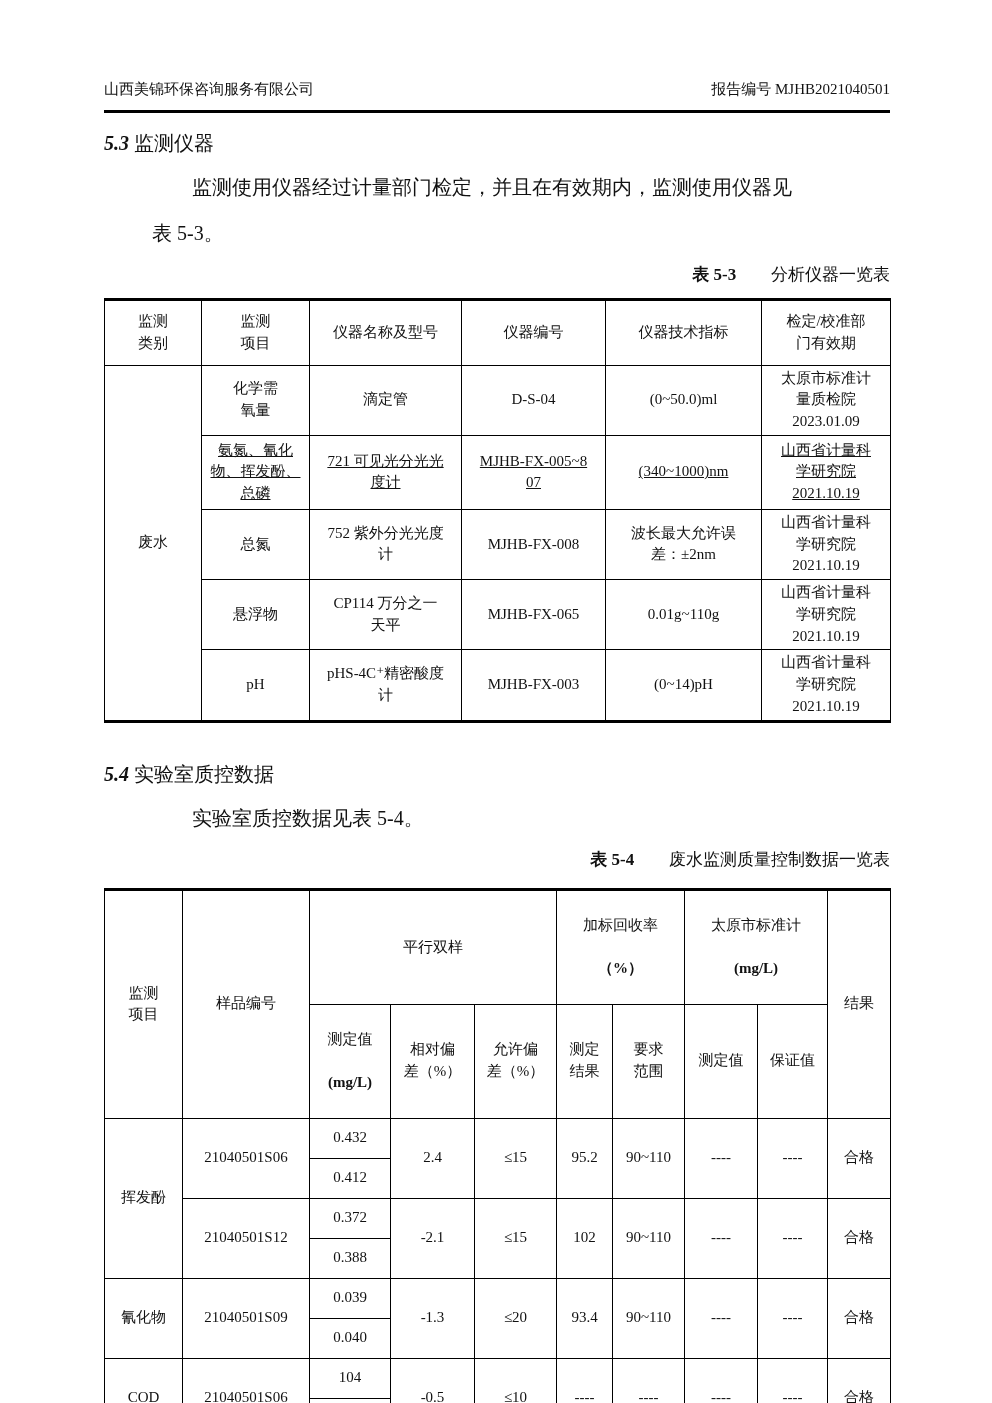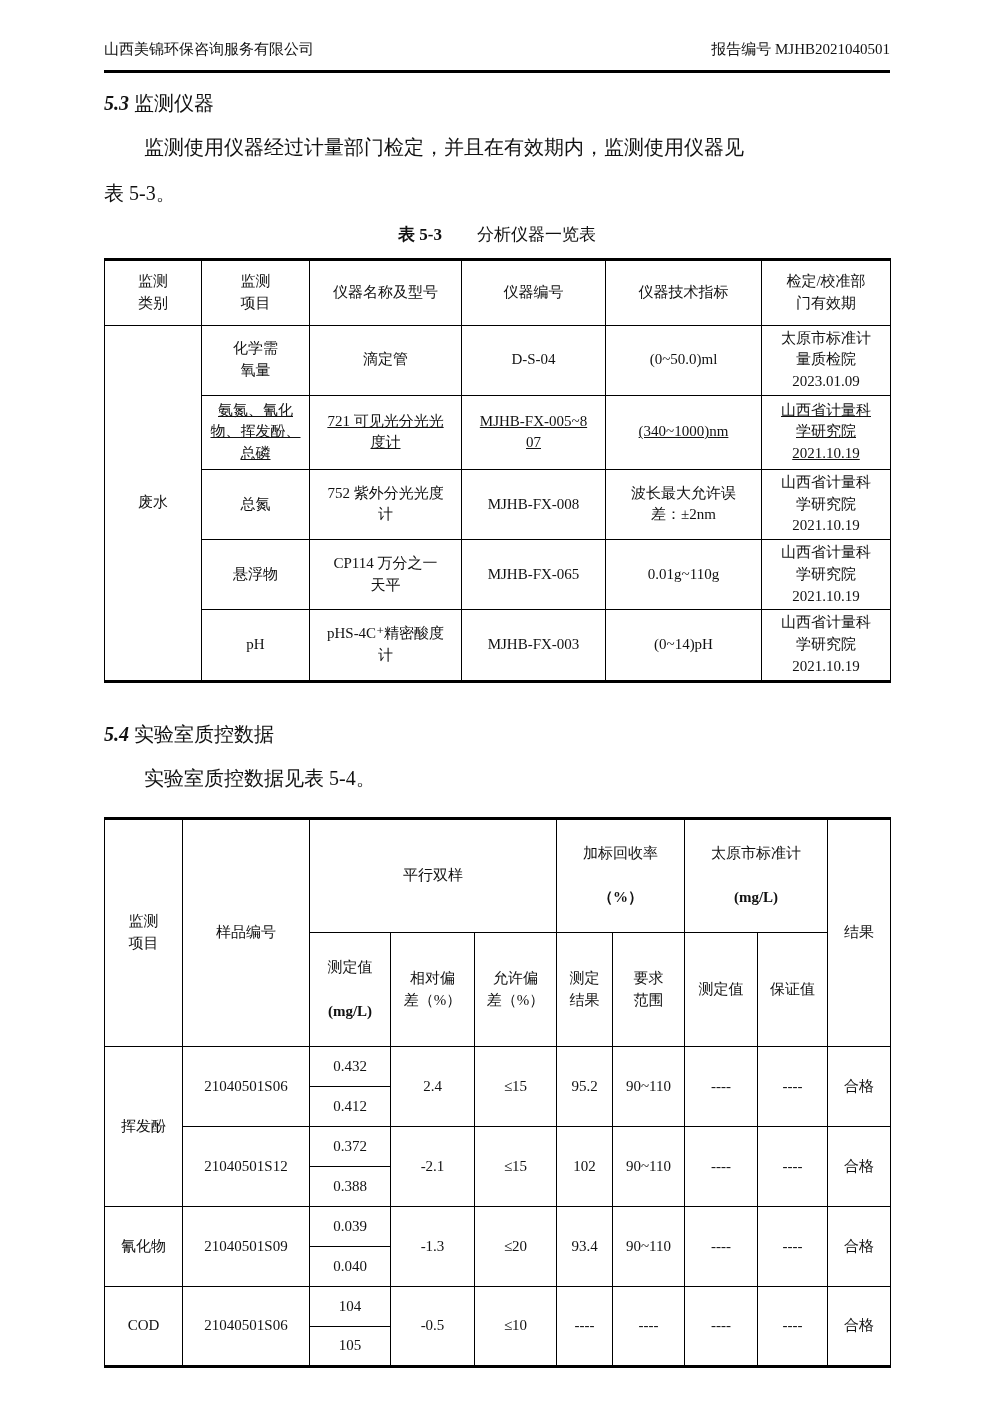--- a/index.html
+++ b/index.html
@@ -4,40 +4,40 @@
 <style>
   * { margin: 0; padding: 0; box-sizing: border-box; }
   html, body { background: #ffffff; }
   body {
     width: 992px; height: 1403px;
     font-family: "Liberation Serif", "DejaVu Serif", serif;
     color: #111111;
     position: relative;
     overflow: hidden;
   }
-  .page { width: 992px; height: 1395px; padding: 40px 102px 0 104px; }
+  .page { width: 992px; height: 1395px; padding: 80px 102px 0 104px; }
 
   
   .doc-header {
     display: flex; justify-content: space-between; align-items: flex-end;
     font-size: 15px;
     padding-bottom: 11px;
     border-bottom: 3px solid #000;
   }
 
   
   .sec-heading { margin-top: 17px; font-size: 20px; line-height: 1.3; }
   .sec-heading .num { font-weight: bold; font-family: "Liberation Serif", serif; font-style: italic; }
 
   .para {
     margin-top: 8px; font-size: 20px; line-height: 2.3;
-    text-indent: 2em; white-space: pre-line;
-  }
-
-  .tbl-caption { margin-top: 6px; text-align: center; font-size: 17px; line-height: 1.5; }
+    text-indent: 2em; white-space: pre-line; margin-left: 48px;
+  }
+
+  .tbl-caption { margin-top: 6px; text-align: right; font-size: 17px; line-height: 1.5; }
   .tbl-caption .cap-label { font-weight: bold; }
   .tbl-caption .cap-title { margin-left: 1.8em; }
 
   table {
     border-collapse: collapse; table-layout: fixed; width: 786px;
     border-top: 3px solid #000; border-bottom: 3px solid #000;
     margin-top: 10px;
   }
   th, td {
     border: 1px solid #000;
@@ -167,20 +167,24 @@
   </tbody>
     </table>
 
   <div class="sec-heading sec54">
     <span class="num">5.4</span>
     <span>实验室质控数据</span>
   </div>
 
   <div class="para">实验室质控数据见表 5-4。</div>
 
+  <div class="tbl-caption">
+    <span class="cap-label">表 5-4</span>
+    <span class="cap-title">废水监测质量控制数据一览表</span>
+  </div>
 
   <table class="t54">
     <colgroup>
       <col style="width:78px">
         <col style="width:127px">
         <col style="width:81px">
         <col style="width:84px">
       <col style="width:82px">
         <col style="width:56px">
         <col style="width:72px">

